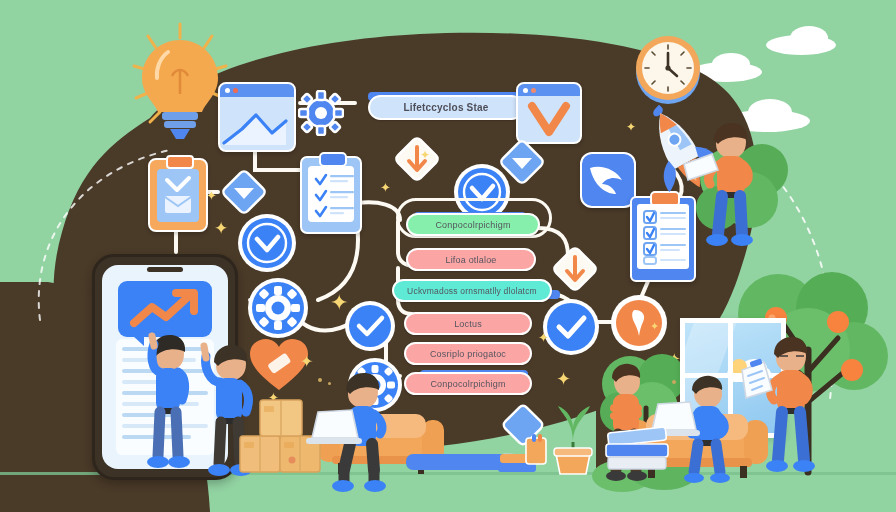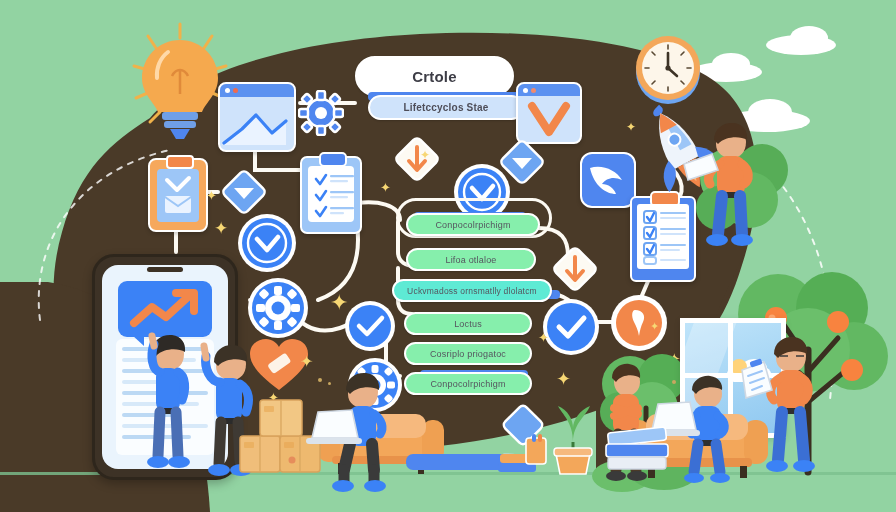--- a/index.html
+++ b/index.html
@@ -2,21 +2,21 @@
 <html><head>
 <meta charset="utf-8">
 <style>
   html,body{margin:0;padding:0;background:#fff;}
   body{font-family:"Liberation Sans",sans-serif;}
   #scene{position:relative;width:896px;height:512px;overflow:hidden;background:#92d3a2;}
   .abs{position:absolute;}
   .lbl{display:flex;align-items:center;justify-content:center;text-align:center;
        font-family:"Liberation Sans",sans-serif;color:#4a4a52;white-space:nowrap;}
   
-  .pill{border-radius:40px;background:#86efac;border:2px solid #ffffff;
+  .pill{border-radius:40px;background:#fca5a5;border:2px solid #ffffff;
         box-shadow:0 1px 2px rgba(0,0,0,.18);font-size:9px;color:#55555f;letter-spacing:.2px;}
   .pill.white{background:#86efac;}
   .pill.title{background:#ffffff;font-size:15px;color:#3d3d46;font-weight:600;}
   .pill.sub{background:#cfe3fb;font-size:10px;color:#4e4e59;font-weight:600;}
   .pill.wide{background:#5eead4;}
   .track{background:#4f86ef;border-radius:4px;}
   .cloud{background:#fff;border-radius:50%;}
   .sparkle{color:#f7d774;}
 </style>
 </head>
@@ -93,21 +93,20 @@
       <path d="M614,200 C636,200 650,206 656,214"></path>
 
       <path d="M596,322 L612,322"></path>
 
       <path d="M672,168 C688,186 682,200 670,206"></path>
 
       <path d="M652,272 L640,300"></path>
     </g>
   </svg>
 
-  <div class="abs lbl pill title" style="left:355px;top:56px;width:155px;height:36px;">Crtole</div>
 
   <div class="abs track" style="left:368px;top:92px;width:152px;height:9px;"></div>
   <div class="abs lbl pill sub" style="left:368px;top:95px;width:152px;height:21px;">Lifetccyclos Stae</div>
 
   <svg class="abs" width="130" height="130" style="left:118px;top:18px;">
     <g stroke="#f0b24a" stroke-width="3" stroke-linecap="round">
       <line x1="62" y1="6" x2="62" y2="20"></line>
       <line x1="30" y1="18" x2="38" y2="30"></line>
       <line x1="94" y1="18" x2="86" y2="30"></line>
       <line x1="16" y1="48" x2="30" y2="52"></line>

